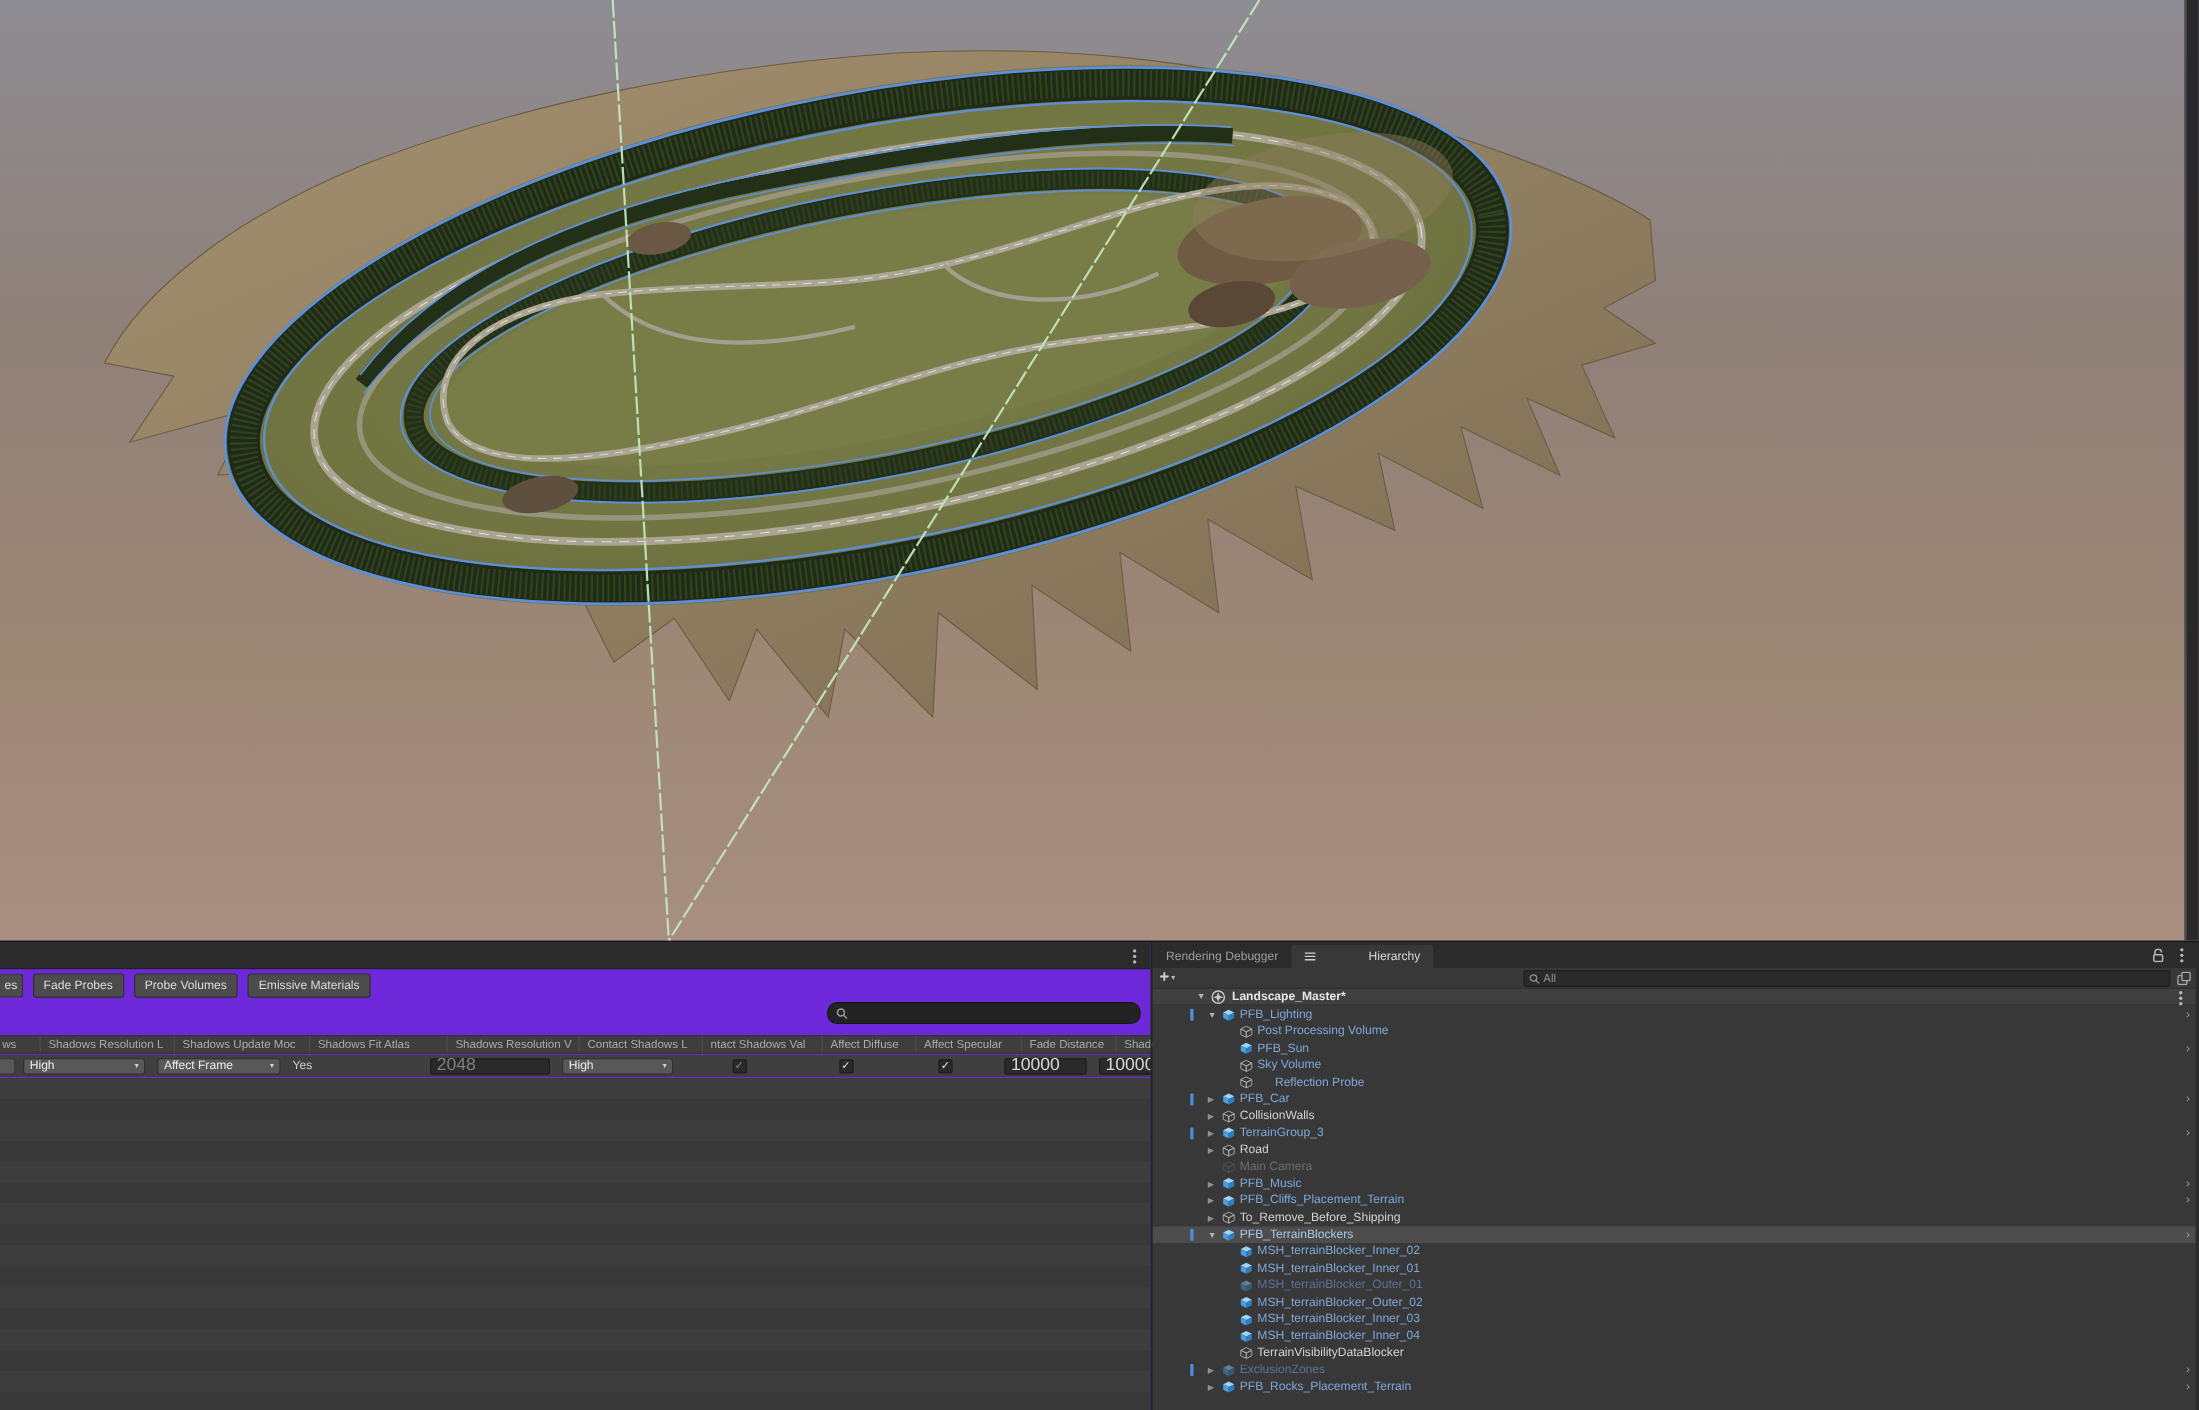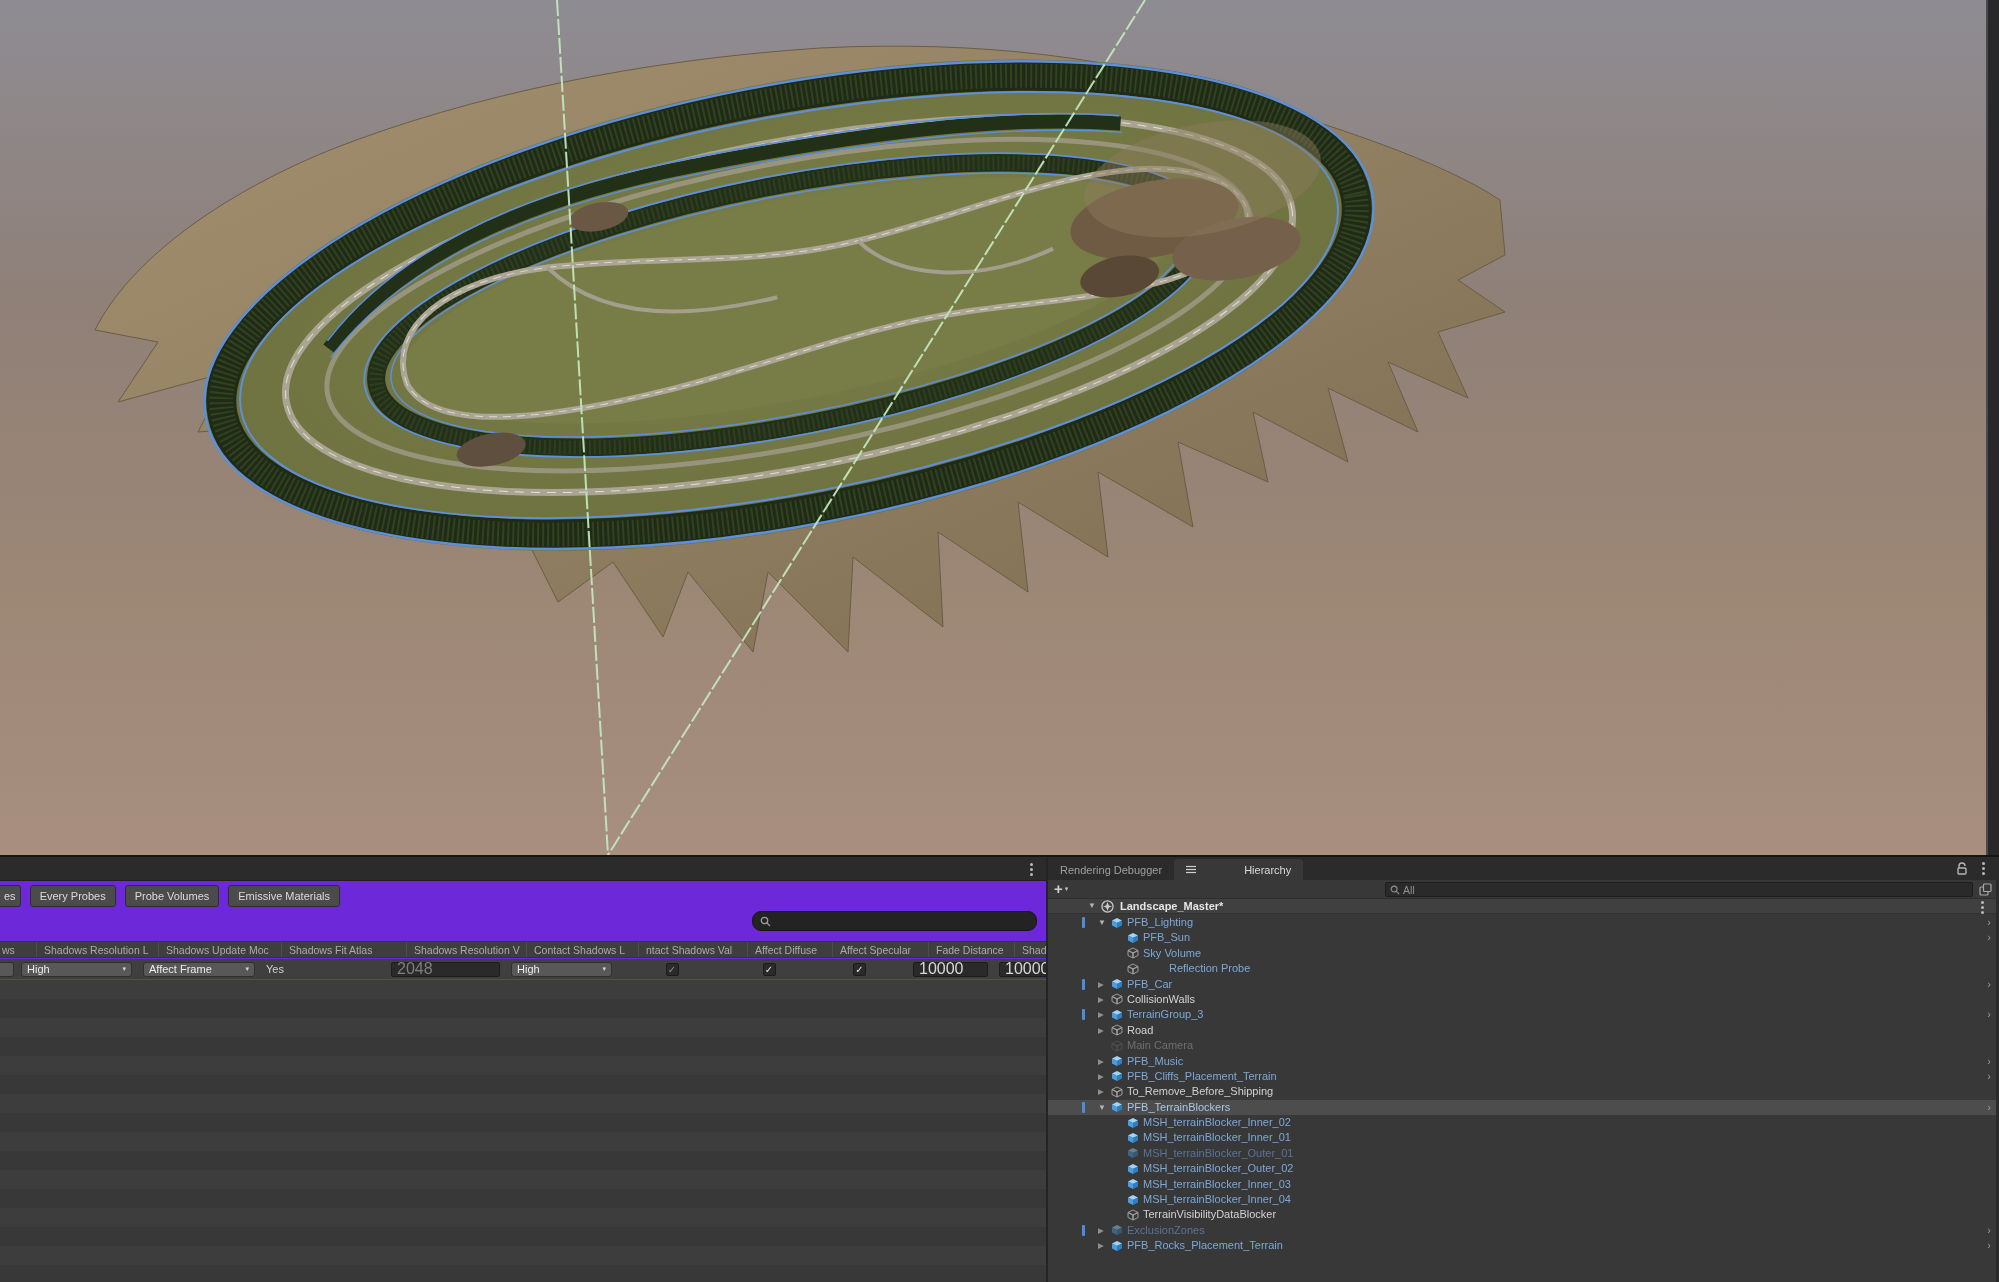--- a/index.html
+++ b/index.html
@@ -168,21 +168,21 @@
           <i></i>
           <i></i>
           <i></i>
         </div>
     </div>
     <div class="lp-tabs" id="lp-tabs">
         <div class="lp-tab partial">
           <span>es</span>
         </div>
         <div class="lp-tab">
-          <span>Every Probes</span>
+          <span>Fade Probes</span>
         </div>
         <div class="lp-tab">
           <span>Probe Volumes</span>
         </div>
         <div class="lp-tab">
           <span>Emissive Materials</span>
         </div>
       </div>
     <div class="lp-search">
       <svg width="11" height="11" viewBox="0 0 11 11">
@@ -356,20 +356,28 @@
           <svg width="12" height="12" viewBox="0 0 12 12" class="icon" style="position: absolute; left: 63px; top: 1.5px;">
             <polygon points="6,1 11,3.5 6,6 1,3.5" fill="#9fd4f5"></polygon>
             <polygon points="1,3.5 6,6 6,11 1,8.5" fill="#4a9de0"></polygon>
             <polygon points="11,3.5 6,6 6,11 11,8.5" fill="#2f7fc0"></polygon>
           </svg>
           <span class="lbl t-prefab" style="left: 79px;">PFB_Lighting</span>
           <span class="chev">›</span>
         </div>
         <div class="trow">
           <svg width="12" height="12" viewBox="0 0 12 12" class="icon" style="position: absolute; left: 79px; top: 1.5px;">
+            <polygon points="6,1 11,3.5 6,6 1,3.5" fill="none" stroke="#a8a8a8" stroke-width="0.9"></polygon>
+            <polygon points="1,3.5 6,6 6,11 1,8.5" fill="none" stroke="#a8a8a8" stroke-width="0.9"></polygon>
+            <polygon points="11,3.5 6,6 6,11 11,8.5" fill="none" stroke="#a8a8a8" stroke-width="0.9"></polygon>
+          </svg>
+          <span class="lbl t-prefab" style="left: 95px;">Post Processing Volume</span>
+        </div>
+        <div class="trow">
+          <svg width="12" height="12" viewBox="0 0 12 12" class="icon" style="position: absolute; left: 79px; top: 1.5px;">
             <polygon points="6,1 11,3.5 6,6 1,3.5" fill="#9fd4f5"></polygon>
             <polygon points="1,3.5 6,6 6,11 1,8.5" fill="#4a9de0"></polygon>
             <polygon points="11,3.5 6,6 6,11 11,8.5" fill="#2f7fc0"></polygon>
           </svg>
           <span class="lbl t-prefab" style="left: 95px;">PFB_Sun</span>
           <span class="chev">›</span>
         </div>
         <div class="trow">
           <svg width="12" height="12" viewBox="0 0 12 12" class="icon" style="position: absolute; left: 79px; top: 1.5px;">
             <polygon points="6,1 11,3.5 6,6 1,3.5" fill="none" stroke="#a8a8a8" stroke-width="0.9"></polygon>
@@ -377,21 +385,21 @@
             <polygon points="11,3.5 6,6 6,11 11,8.5" fill="none" stroke="#a8a8a8" stroke-width="0.9"></polygon>
           </svg>
           <span class="lbl t-prefab" style="left: 95px;">Sky Volume</span>
         </div>
         <div class="trow">
           <svg width="12" height="12" viewBox="0 0 12 12" class="icon" style="position: absolute; left: 79px; top: 1.5px;">
             <polygon points="6,1 11,3.5 6,6 1,3.5" fill="none" stroke="#a8a8a8" stroke-width="0.9"></polygon>
             <polygon points="1,3.5 6,6 6,11 1,8.5" fill="none" stroke="#a8a8a8" stroke-width="0.9"></polygon>
             <polygon points="11,3.5 6,6 6,11 11,8.5" fill="none" stroke="#a8a8a8" stroke-width="0.9"></polygon>
           </svg>
-          <span class="lbl t-prefab" style="left: 105px; padding-left: 16px;">Reflection Probe</span>
+          <span class="lbl t-prefab" style="left: 95px; padding-left: 16px;">Reflection Probe</span>
         </div>
         <div class="trow">
           <div class="bar"></div>
           <span class="arrow" style="left: 50px; font-size: 7.5px; color: rgb(143, 143, 143);">▶</span>
           <svg width="12" height="12" viewBox="0 0 12 12" class="icon" style="position: absolute; left: 63px; top: 1.5px;">
             <polygon points="6,1 11,3.5 6,6 1,3.5" fill="#9fd4f5"></polygon>
             <polygon points="1,3.5 6,6 6,11 1,8.5" fill="#4a9de0"></polygon>
             <polygon points="11,3.5 6,6 6,11 11,8.5" fill="#2f7fc0"></polygon>
           </svg>
           <span class="lbl t-prefab" style="left: 79px;">PFB_Car</span>

